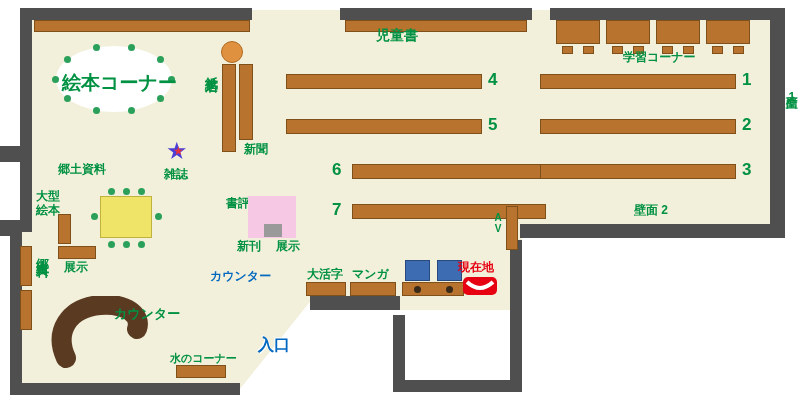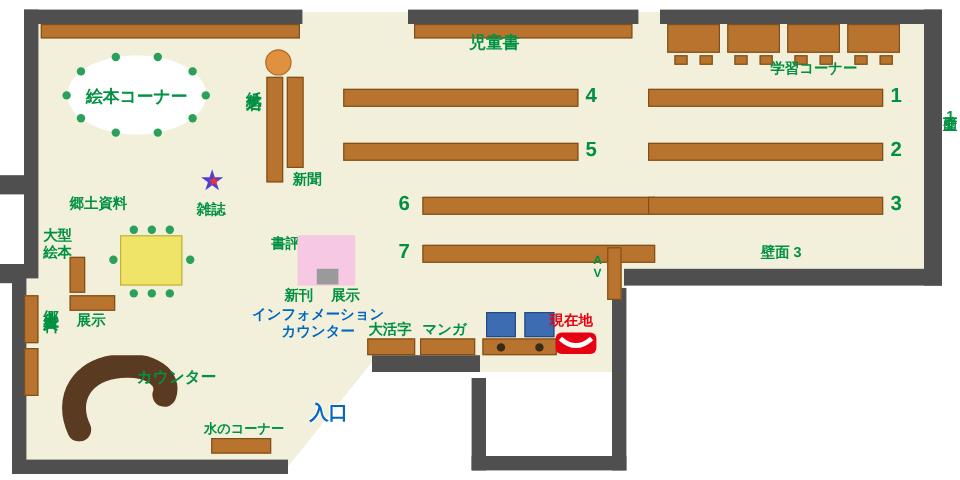--- a/index.html
+++ b/index.html
@@ -51,25 +51,25 @@
   <div class="chair" style="left:583px;top:46px;width:11px;height:8px"></div>
   <div class="shelf" style="left:606px;top:20px;width:44px;height:24px"></div>
   <div class="chair" style="left:612px;top:46px;width:11px;height:8px"></div>
   <div class="chair" style="left:633px;top:46px;width:11px;height:8px"></div>
   <div class="shelf" style="left:656px;top:20px;width:44px;height:24px"></div>
   <div class="chair" style="left:662px;top:46px;width:11px;height:8px"></div>
   <div class="chair" style="left:683px;top:46px;width:11px;height:8px"></div>
   <div class="shelf" style="left:706px;top:20px;width:44px;height:24px"></div>
   <div class="chair" style="left:712px;top:46px;width:11px;height:8px"></div>
   <div class="chair" style="left:733px;top:46px;width:11px;height:8px"></div>
-  <div class="lbl" style="left:642px;top:51px">学習コーナー</div>
+  <div class="lbl" style="left:623px;top:51px">学習コーナー</div>
 
-  <div class="lbl big" style="left:391px;top:27px">児童書</div>
+  <div class="lbl big" style="left:376px;top:27px">児童書</div>
   <div class="lbl vert" style="left:784px;top:86px">壁面1</div>
-  <div class="lbl" style="left:634px;top:204px">壁面 3</div>
+  <div class="lbl" style="left:634px;top:204px">壁面 2</div>
 
   <div class="shelf" style="left:286px;top:74px;width:196px;height:15px"></div>
   <div class="lbl num" style="left:488px;top:70px">4</div>
   <div class="shelf" style="left:286px;top:119px;width:196px;height:15px"></div>
   <div class="lbl num" style="left:488px;top:115px">5</div>
   <div class="shelf" style="left:352px;top:164px;width:194px;height:15px"></div>
   <div class="lbl num" style="left:332px;top:160px">6</div>
   <div class="shelf" style="left:352px;top:204px;width:194px;height:15px"></div>
   <div class="lbl num" style="left:332px;top:200px">7</div>
 
@@ -87,21 +87,21 @@
   <div class="dot" style="left:168px;top:76px"></div>
   <div class="dot" style="left:157px;top:95px"></div>
   <div class="dot" style="left:128px;top:107px"></div>
   <div class="dot" style="left:93px;top:107px"></div>
   <div class="dot" style="left:64px;top:95px"></div>
   <div class="dot" style="left:52px;top:76px"></div>
   <div class="dot" style="left:64px;top:56px"></div>
   <div class="dot" style="left:93px;top:44px"></div>
   <div class="dot" style="left:128px;top:44px"></div>
   <div class="dot" style="left:157px;top:56px"></div>
-  <div class="lbl" style="left:62px;top:72px;width:104px;text-align:center;font-size:14px">絵本コーナー</div>
+  <div class="lbl" style="left:62px;top:72px;width:104px;text-align:center;font-size:19px">絵本コーナー</div>
 
   <div class="abs" style="left:221px;top:41px;width:22px;height:22px;border-radius:50%;background:var(--orange);border:1px solid #b06a20"></div>
   <div class="shelf" style="left:222px;top:64px;width:14px;height:88px"></div>
   <div class="shelf" style="left:239px;top:64px;width:14px;height:76px"></div>
   <div class="lbl vert" style="left:203px;top:66px;font-size:13px">紙芝居</div>
   <div class="lbl" style="left:244px;top:143px">新聞</div>
 
   <div class="abs" style="left:166px;top:138px;width:28px;height:26px">
     <span style="position:absolute;left:0;top:0;font-size:24px;line-height:26px;color:var(--star_outer)">★</span>
     <span style="position:absolute;left:7px;top:5px;font-size:12px;line-height:16px;color:var(--star_inner)">★</span>
@@ -130,21 +130,21 @@
   <div class="dot" style="left:138px;top:241px"></div>
   <div class="dot" style="left:91px;top:213px"></div>
   <div class="dot" style="left:155px;top:213px"></div>
 
   <div class="lbl" style="left:226px;top:197px">書評</div>
   <div class="abs" style="left:248px;top:196px;width:48px;height:42px;background:var(--pink)"></div>
   <div class="abs" style="left:264px;top:224px;width:18px;height:13px;background:var(--gray_box)"></div>
   <div class="lbl" style="left:237px;top:240px">新刊</div>
   <div class="lbl" style="left:276px;top:240px">展示</div>
   <div class="lbl blue" style="left:210px;top:256px;text-align:center">
-    <span>インフォメーション</span><br>
+    <br>
     <span>カウンター</span>
   </div>
 
   <div class="lbl" style="left:307px;top:268px">大活字</div>
   <div class="shelf" style="left:306px;top:282px;width:40px;height:14px"></div>
   <div class="lbl" style="left:352px;top:268px">マンガ</div>
   <div class="shelf" style="left:350px;top:282px;width:46px;height:14px"></div>
 
   <div class="shelf" style="left:402px;top:282px;width:62px;height:14px"></div>
   <div class="abs" style="left:405px;top:260px;width:25px;height:21px;background:var(--machine);border:1px solid #28497e"></div>

